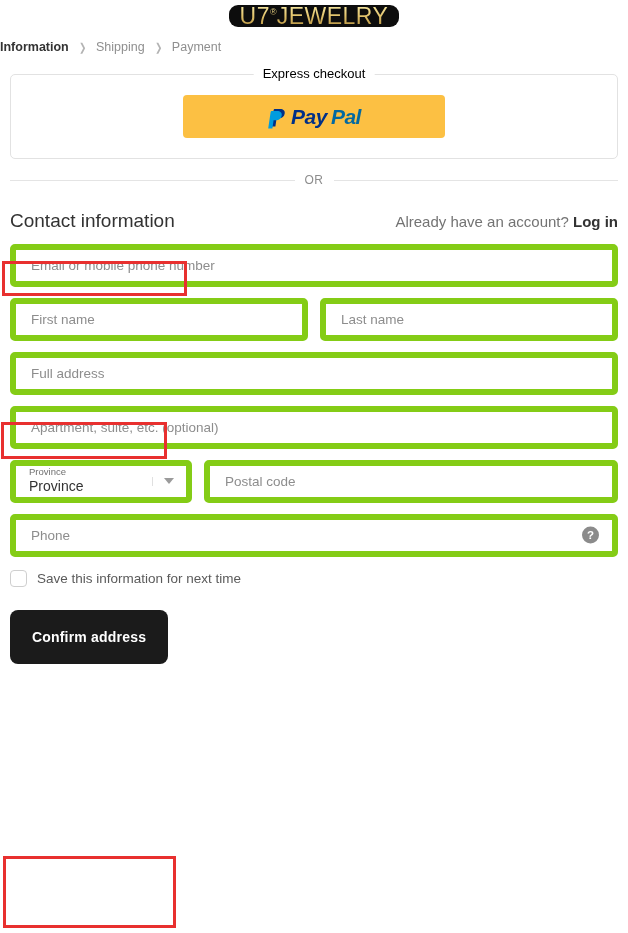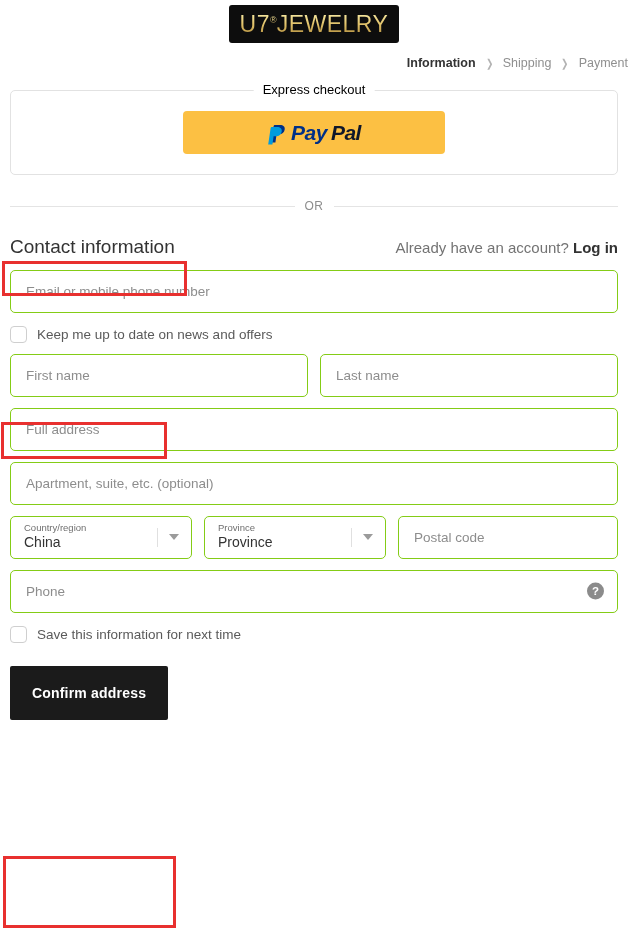--- a/index.html
+++ b/index.html
@@ -19,23 +19,23 @@
   .page { width: 628px; position: relative; }
 
   
   .logo-wrap {
     display: flex;
     justify-content: center;
     padding-top: 5px;
   }
   .logo {
     background: #0d0d0d;
-    border-radius: 3px;
+    border-radius: 9px;
     width: 170px;
-    height: 38px;
+    height: 22px;
     display: flex;
     align-items: center;
     justify-content: center;
     position: relative;
   }
   .logo-text {
     font-family: "Liberation Sans", sans-serif;
     font-size: 23px;
     letter-spacing: 0.5px;
     font-weight: 400;
@@ -49,21 +49,21 @@
   }
   .logo-text .reg {
     font-size: 9px;
     vertical-align: super;
     letter-spacing: 0;
   }
 
   
   .breadcrumb {
     display: flex;
-    justify-content: flex-end;
+    justify-content: flex-start;
     align-items: center;
     gap: 9px;
     margin-top: 13px;
     font-size: 12.5px;
   }
   .crumb-active { color: #333333; font-weight: bold; }
   .crumb { color: #8f8f8f; }
   .crumb-sep {
     color: #b3b3b3;
     font-size: 11px;
@@ -113,27 +113,27 @@
   }
   .pp-word {
     font-family: "Liberation Sans", sans-serif;
     font-size: 21px;
     font-weight: bold;
     font-style: italic;
     letter-spacing: -0.5px;
     line-height: 1;
   }
   .pp-pay { color: #003087; }
-  .pp-pal { color: #0f172a; }
+  .pp-pal { color: #0369a1; }
 
   
   .or-divider {
     display: flex;
     align-items: center;
-    margin: 24px 10px 0 10px;
+    margin: 14px 10px 0 10px;
     gap: 10px;
   }
   .or-line {
     flex: 1;
     height: 1px;
     background: #e4e4e4;
   }
   .or-text {
     font-size: 12px;
     color: #8d8d8d;
@@ -176,21 +176,21 @@
 
   
   .field-row {
     display: flex;
     gap: 12px;
     margin: 11px 10px 0 10px;
   }
   .field {
     flex: 1;
     height: 43px;
-    border: 1px solid #84cc16;
+    border: 6px solid #84cc16;
     border-radius: 5px;
     background: #ffffff;
     display: flex;
     align-items: center;
     padding: 0 13px;
     position: relative;
   }
   .field input {
     border: none;
     outline: none;
@@ -293,21 +293,21 @@
 
   
   .confirm-wrap {
     margin: 23px 10px 0 10px;
     position: relative;
   }
   .confirm-btn {
     background: #1b1b1b;
     color: #ffffff;
     border: none;
-    border-radius: 2px;
+    border-radius: 8px;
     height: 54px;
     width: 158px;
     font-family: "Liberation Sans", sans-serif;
     font-size: 14px;
     font-weight: bold;
     cursor: pointer;
     letter-spacing: 0.2px;
   }
 </style>
 </head>
@@ -358,24 +358,20 @@
       <a class="login-link">Log in</a>
     </div>
   </div>
 
   <div class="field-row">
     <div class="field">
       <input type="text" placeholder="Email or mobile phone number" style="">
     </div>
   </div>
 
-  <div class="check-row">
-    <div class="checkbox"></div>
-    <span class="check-label">Keep me up to date on news and offers</span>
-  </div>
 
 
   <div class="field-row">
     <div class="field">
       <input type="text" placeholder="First name" style="">
     </div>
     <div class="field">
       <input type="text" placeholder="Last name" style="">
     </div>
   </div>
@@ -387,28 +383,20 @@
   </div>
 
   <div class="field-row">
     <div class="field">
       <input type="text" placeholder="Apartment, suite, etc. (optional)" style="">
     </div>
   </div>
 
 
   <div class="field-row">
-    <div class="field select-field country-field">
-      <span class="select-label">Country/region</span>
-      <span class="select-value">China</span>
-      <span class="select-caret-wrap">
-        <span class="caret-divider"></span>
-        <span class="caret"></span>
-      </span>
-    </div>
     <div class="field select-field province-field">
       <span class="select-label">Province</span>
       <span class="select-value">Province</span>
       <span class="select-caret-wrap">
         <span class="caret-divider"></span>
         <span class="caret"></span>
       </span>
     </div>
     <div class="field postal-field">
       <input type="text" placeholder="Postal code" style="">

